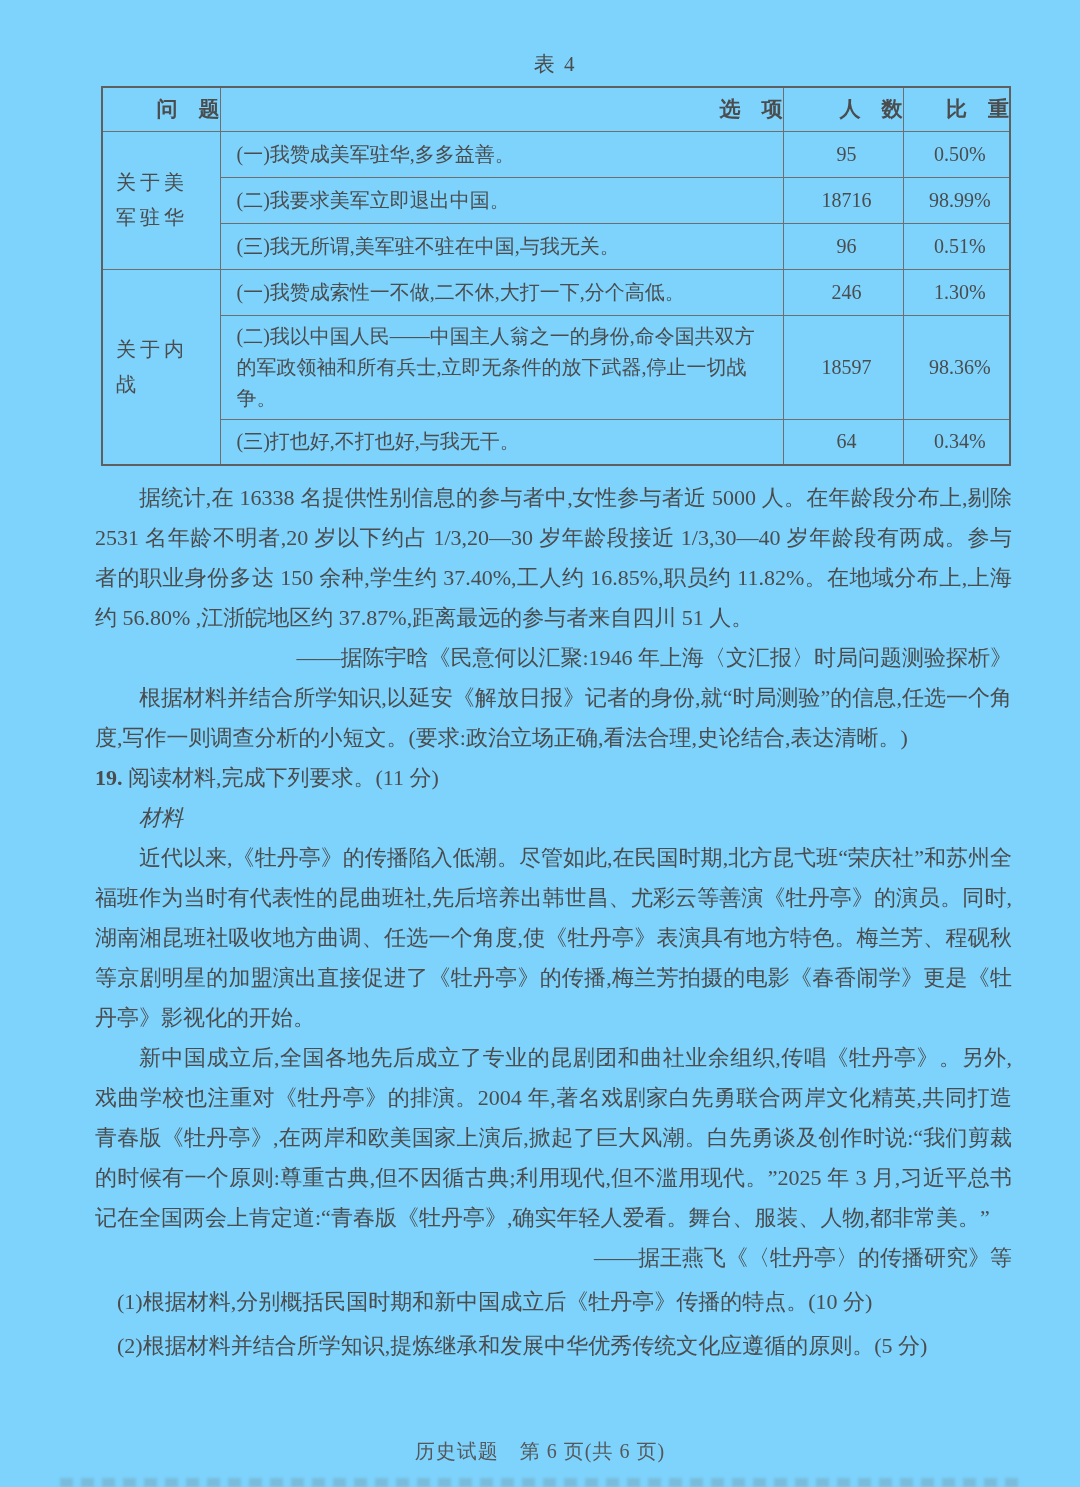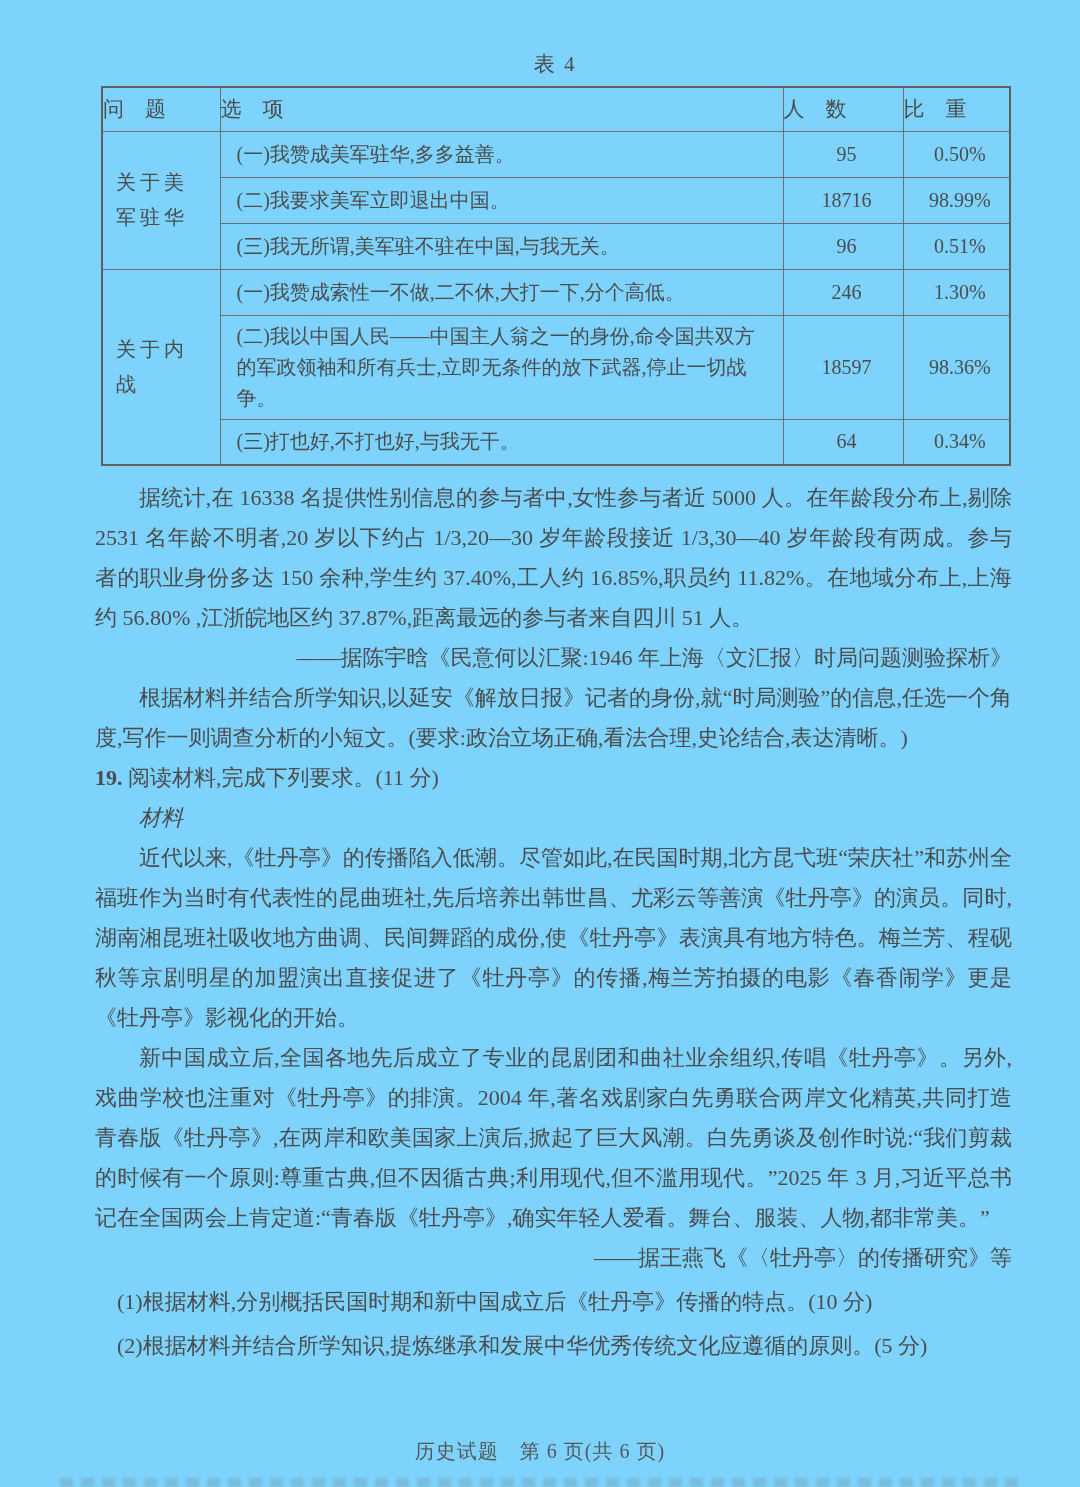--- a/index.html
+++ b/index.html
@@ -31,24 +31,24 @@
     border-collapse: collapse;
     table-layout: fixed;
     font-size: 20px;
     border: 2px solid #5f5f5f;
   }
   table.survey th, table.survey td {
     border: 1px solid #6e6e6e;
     vertical-align: middle;
   }
   table.survey th {
-    font-weight: normal;
+    font-weight: bold;
     font-size: 21px;
     height: 44px;
-    text-align: left;
+    text-align: right;
   }
   td.cell-q {
     text-align: left;
     padding: 0 18px 0 13px;
     line-height: 35px;
     letter-spacing: 4px;
   }
   td.cell-opt {
     text-align: left;
     padding: 5px 10px 5px 16px;
@@ -153,21 +153,21 @@
   <div class="body-text stats p-indent">据统计,在 16338 名提供性别信息的参与者中,女性参与者近 5000 人。在年龄段分布上,剔除 2531 名年龄不明者,20 岁以下约占 1/3,20—30 岁年龄段接近 1/3,30—40 岁年龄段有两成。参与者的职业身份多达 150 余种,学生约 37.40%,工人约 16.85%,职员约 11.82%。在地域分布上,上海约 56.80% ,江浙皖地区约 37.87%,距离最远的参与者来自四川 51 人。</div>
 
   <div class="body-text citation">——据陈宇晗《民意何以汇聚:1946 年上海〈文汇报〉时局问题测验探析》</div>
 
   <div class="body-text p-indent">根据材料并结合所学知识,以延安《解放日报》记者的身份,就“时局测验”的信息,任选一个角度,写作一则调查分析的小短文。(要求:政治立场正确,看法合理,史论结合,表达清晰。)</div>
 
   <div class="body-text q19-line"><b>19.</b><span> 阅读材料,完成下列要求。(11 分)</span></div>
 
   <div class="body-text material-label">材料</div>
 
-  <div class="body-text p-indent">近代以来,《牡丹亭》的传播陷入低潮。尽管如此,在民国时期,北方昆弋班“荣庆社”和苏州全福班作为当时有代表性的昆曲班社,先后培养出韩世昌、尤彩云等善演《牡丹亭》的演员。同时,湖南湘昆班社吸收地方曲调、民间舞蹈的成份,使《牡丹亭》表演具有地方特色。梅兰芳、程砚秋等京剧明星的加盟演出直接促进了《牡丹亭》的传播,梅兰芳拍摄的电影《春香闹学》更是《牡丹亭》影视化的开始。</div>
+  <div class="body-text p-indent">近代以来,《牡丹亭》的传播陷入低潮。尽管如此,在民国时期,北方昆弋班“荣庆社”和苏州全福班作为当时有代表性的昆曲班社,先后培养出韩世昌、尤彩云等善演《牡丹亭》的演员。同时,湖南湘昆班社吸收地方曲调、任选一个角度,使《牡丹亭》表演具有地方特色。梅兰芳、程砚秋等京剧明星的加盟演出直接促进了《牡丹亭》的传播,梅兰芳拍摄的电影《春香闹学》更是《牡丹亭》影视化的开始。</div>
 
   <div class="body-text p-indent">新中国成立后,全国各地先后成立了专业的昆剧团和曲社业余组织,传唱《牡丹亭》。另外,戏曲学校也注重对《牡丹亭》的排演。2004 年,著名戏剧家白先勇联合两岸文化精英,共同打造青春版《牡丹亭》,在两岸和欧美国家上演后,掀起了巨大风潮。白先勇谈及创作时说:“我们剪裁的时候有一个原则:尊重古典,但不因循古典;利用现代,但不滥用现代。”2025 年 3 月,习近平总书记在全国两会上肯定道:“青春版《牡丹亭》,确实年轻人爱看。舞台、服装、人物,都非常美。”</div>
 
   <div class="body-text citation">——据王燕飞《〈牡丹亭〉的传播研究》等</div>
 
   <div class="body-text subq">(1)根据材料,分别概括民国时期和新中国成立后《牡丹亭》传播的特点。(10 分)</div>
 
   <div class="body-text subq">(2)根据材料并结合所学知识,提炼继承和发展中华优秀传统文化应遵循的原则。(5 分)</div>
 
   <div class="footer">历史试题　第 6 页(共 6 页)</div>

